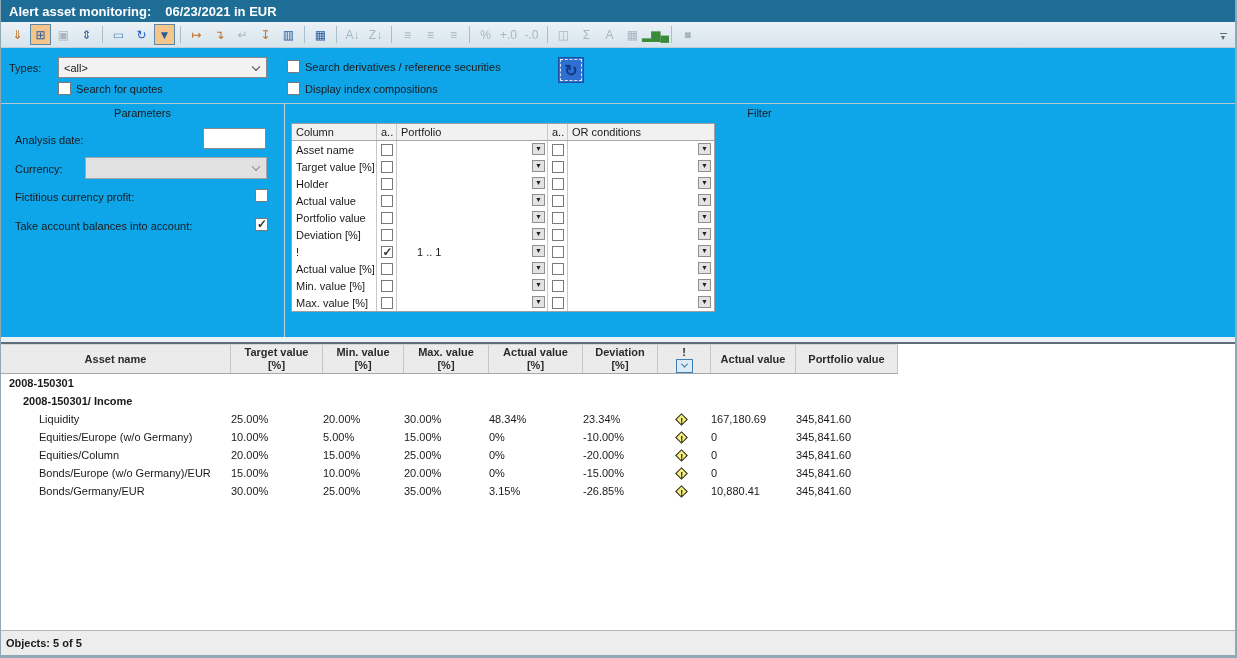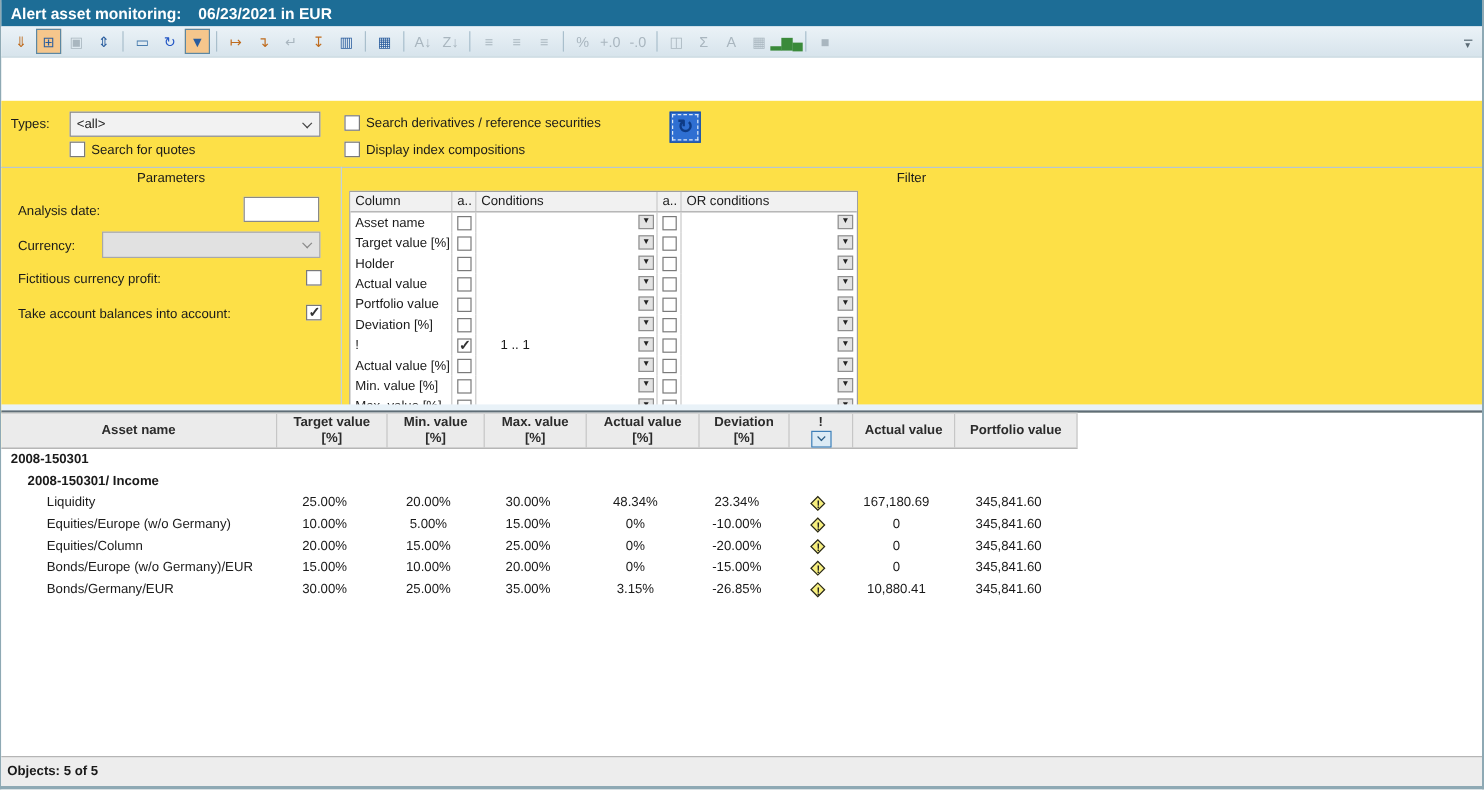--- a/index.html
+++ b/index.html
@@ -19,21 +19,21 @@
   .tb-btn { width:21px; height:21px; margin:0 1px; display:flex; align-items:center; justify-content:center;
             border:1px solid transparent; font-size:12px; color:#2a5d9e; cursor:default; }
   .tb-btn .glyph { font-size:12px; line-height:1; }
   .tb-btn.active { background:#f5c68c; border-color:#5b87a2; }
   .tb-btn.disabled .glyph { color:#a9b6bf !important; }
   .tb-sep { width:1px; height:17px; background:#a9bfcc; margin:0 4px; }
   .tb-overflow { position:absolute; right:5px; bottom:3px; width:14px; height:14px; text-align:center;
                  color:#5a6a74; font-size:8px; line-height:6px; }
   .tb-overflow .bar { display:block; width:7px; height:1px; background:#5a6a74; margin:3px auto 1px auto; }
   
-  .panel { position:absolute; top:48px; left:0; right:0; height:289px; background:#fde047; font-size:11px;margin-top:36px; }
+  .panel { position:absolute; top:48px; left:0; right:0; height:289px; background:#0ea5e9; font-size:11px; }
   .panel .lab { position:absolute; color:#1a1a1a; }
   .combo { position:absolute; background:#f2f2f2; border:1px solid #898989; display:flex; align-items:center;
            padding-left:5px; font-size:11px; }
   .combo.disabled { background:#e1e1e1; border-color:#a8a8a8; }
   .chev { position:absolute; right:7px; top:50%; width:6px; height:6px; border-right:1px solid #444;
           border-bottom:1px solid #444; transform:translateY(-70%) rotate(45deg); }
   .combo.disabled .chev { border-color:#8a8a8a; }
   .cbrow { position:absolute; display:flex; align-items:center; gap:5px; }
   .cb { width:13px; height:13px; background:#fff; border:1px solid #7a7a7a; display:inline-block;
         position:relative; flex:none; }
@@ -72,21 +72,21 @@
                  border-bottom:1px solid #a8a8a8; }
   .gh-cell { border-right:1px solid #c6c6c6; font-weight:bold; font-size:11px; color:#2b2b2b;
              display:flex; flex-direction:column; align-items:center; justify-content:center;
              white-space:pre-line; text-align:center; line-height:13px; }
   .excl-filter { width:17px; height:14px; background:#dcebf5; border:1px solid #3f7fb7; margin-top:0px;
                  display:flex; align-items:center; justify-content:center; }
   .excl-filter .chev2 { width:5px; height:5px; border-right:1px solid #2b5d85; border-bottom:1px solid #2b5d85;
                         transform:rotate(45deg) translate(-1px,-1px); }
   .g-row { display:flex; height:18px; align-items:center; font-size:11px; }
   .g-row.group { font-weight:bold; }
-  .g-cell { padding-right:13px; text-align:center; white-space:nowrap; overflow:hidden; flex:none; }
+  .g-cell { padding-right:13px; text-align:left; white-space:nowrap; overflow:hidden; flex:none; }
   .g-name { text-align:left; padding-right:4px; white-space:nowrap; overflow:hidden; flex:none; }
   .g-alert { display:flex; align-items:center; justify-content:center; flex:none; }
   .alert-icon { width:9px; height:9px; background:#f7ef7d; border:1px solid #222; transform:rotate(45deg);
                 display:inline-block; position:relative; margin-right:6px; }
   .alert-icon::after { content:"!"; position:absolute; left:2.5px; top:-1.5px; transform:rotate(-45deg);
                        font-size:9px; font-weight:bold; color:#222; }
   
   .status { position:absolute; left:0; right:0; bottom:0; height:25px; background:#ededed;
             border-top:1px solid #b5b5b5; display:flex; align-items:center; padding-left:5px;
             font-size:11px; font-weight:bold; }
@@ -240,21 +240,21 @@
     <span class="lab" style="left:14px;top:143px;">Fictitious currency profit:</span>
     <span class="cb" id="cb-fictitious" style="position:absolute;left:254px;top:141px;"></span>
 
     <span class="lab" style="left:14px;top:172px;">Take account balances into account:</span>
     <span class="cb checked" id="cb-balances" style="position:absolute;left:254px;top:170px;"></span>
 
     <div class="ftable">
       <div class="f-row fhead" id="filter-header">
           <div class="f-cell c0">Column</div>
           <div class="f-cell c1">a..</div>
-          <div class="f-cell c2">Conditions</div>
+          <div class="f-cell c2">Portfolio</div>
           <div class="f-cell c3">a..</div>
           <div class="f-cell c4">OR conditions</div>
         </div>
       <div id="filter-rows">
           <div class="f-row">
             <div class="f-cell c0">Asset name</div>
             <div class="f-cell c1 center">
               <span class="cb"></span>
             </div>
             <div class="f-cell c2">

